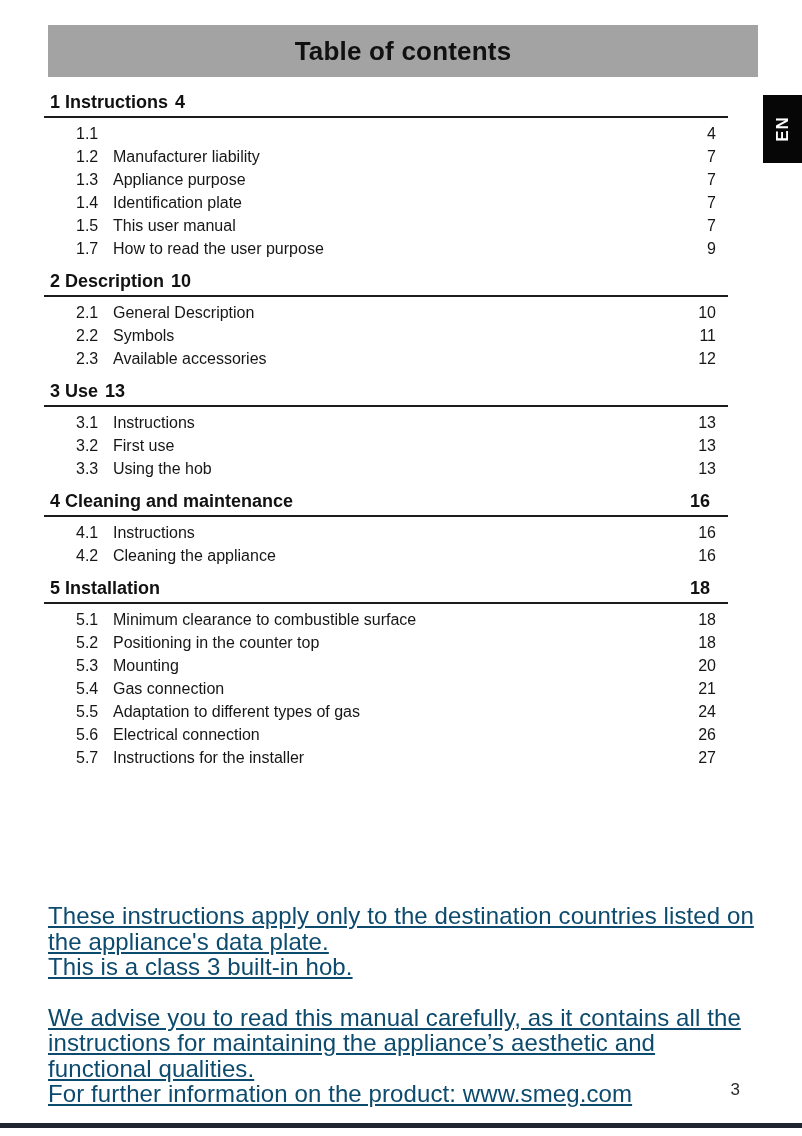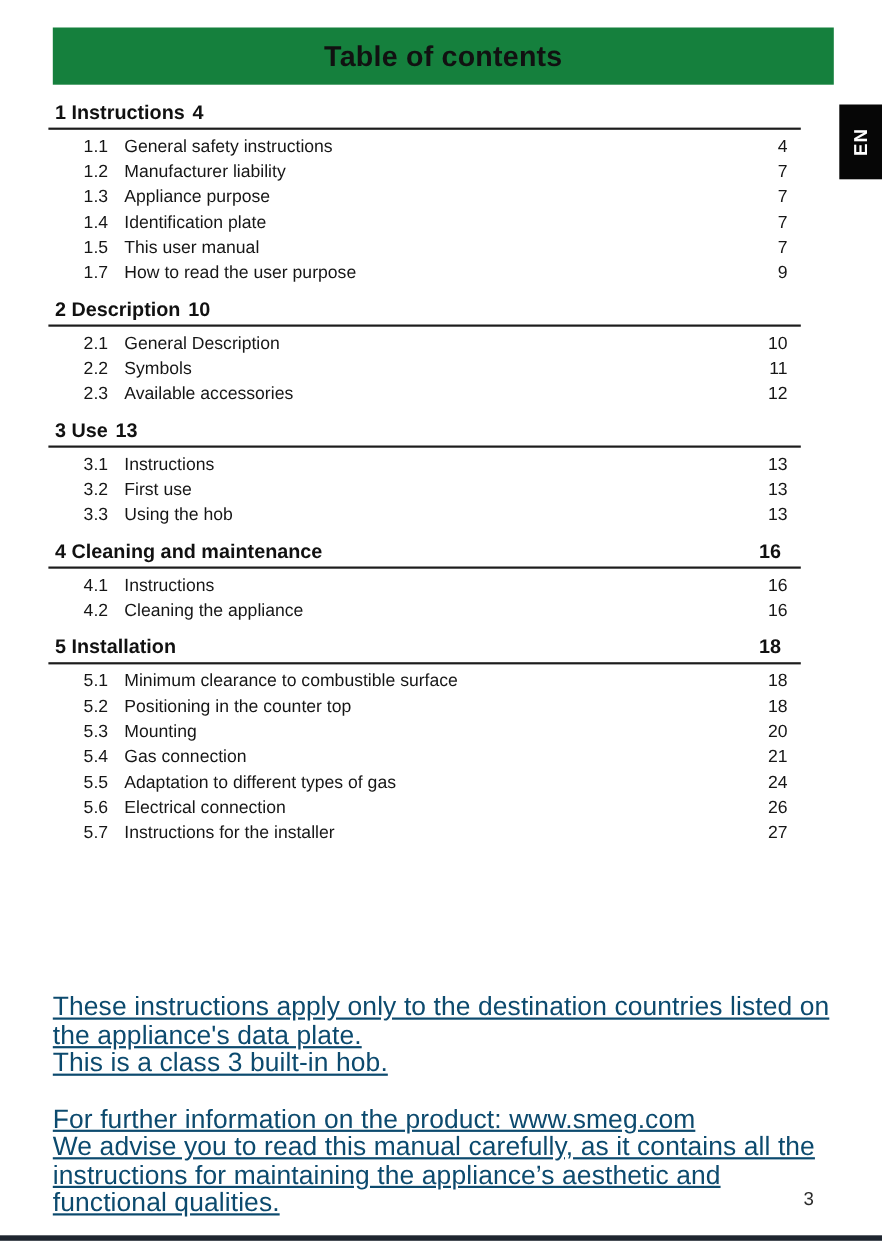--- a/index.html
+++ b/index.html
@@ -10,21 +10,21 @@
     font-family: "Liberation Sans", sans-serif;
     color: #1a1a1a;
     overflow: hidden;
   }
 
   
   .header-bar {
     position: absolute;
     left: 48px; top: 25px;
     width: 710px; height: 52px;
-    background: #15803d;
+    background: #a3a3a3;
     display: flex; align-items: center; justify-content: center;
   }
   .header-bar h1 {
     font-size: 26px;
     font-weight: bold;
     color: #111111;
     letter-spacing: 0.2px;
   }
 
   
@@ -123,21 +123,20 @@
 
 <div class="toc" id="toc">
   <section class="toc-section">
     <div class="sec-head inline-page">
       <span class="sec-title">1 Instructions</span>
       <span class="sec-page">4</span>
     </div>
     <div class="entries">
   <div class="toc-entry">
     <span class="e-num">1.1</span>
-    <span class="e-label">General safety instructions</span>
     <span class="e-page">4</span>
   </div>
 
   <div class="toc-entry">
     <span class="e-num">1.2</span>
     <span class="e-label">Manufacturer liability</span>
     <span class="e-page">7</span>
   </div>
 
   <div class="toc-entry">
@@ -289,22 +288,22 @@
 </div>
   </section>
 </div>
 
 <div class="footer-text">
   <div class="notes-block">
     <div>These instructions apply only to the destination countries listed on the appliance's data plate.</div>
     <div>This is a class 3 built-in hob.</div>
   </div>
   <div class="advice-block">
+    <div>We advise you to read this manual carefully, as it contains all the instructions for maintaining the appliance’s aesthetic and functional qualities.</div>
     <div>For further information on the product: www.smeg.com</div>
-    <div>We advise you to read this manual carefully, as it contains all the instructions for maintaining the appliance’s aesthetic and functional qualities.</div>
   </div>
 </div>
 
 <div class="page-num-row">
   <span>3</span>
 </div>
 
 <div class="bottom-bar"></div>
 
 </body></html>

